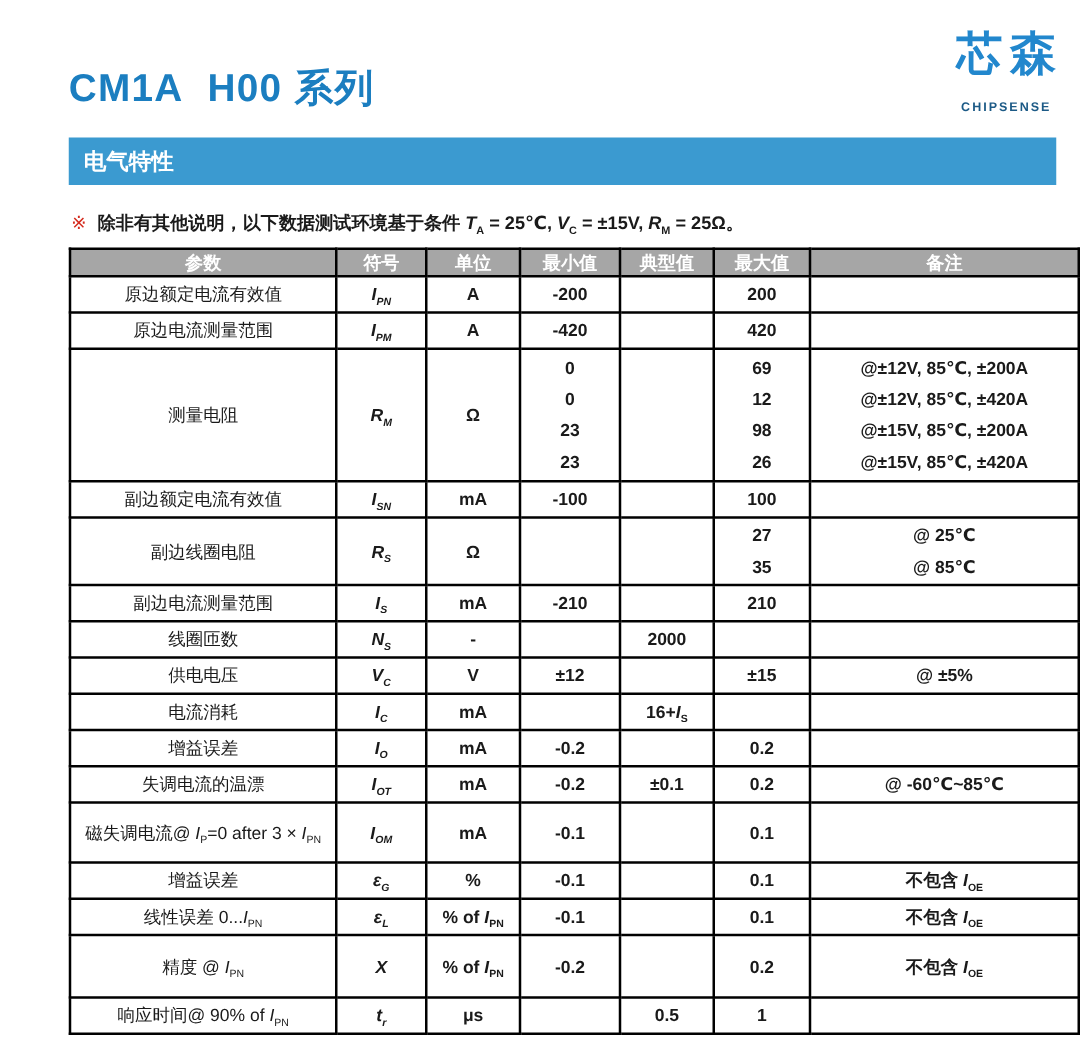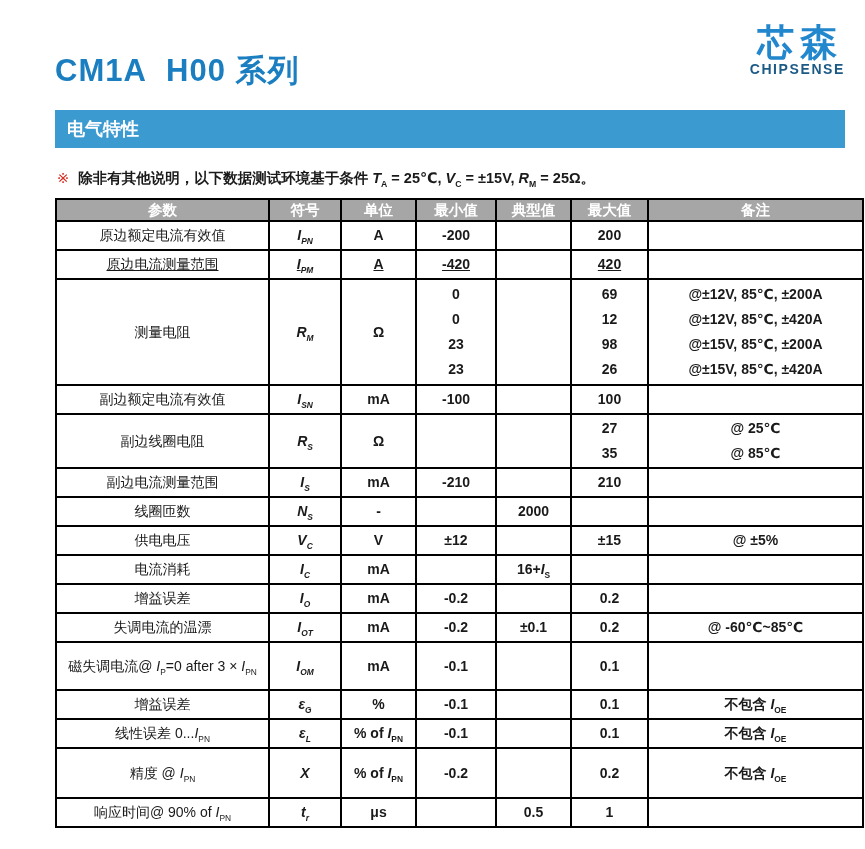--- a/index.html
+++ b/index.html
@@ -17,21 +17,21 @@
     width:865px;height:849px;background:#ffffff;position:relative;
     font-family:"Liberation Sans","DejaVu Sans",sans-serif;color:var(--ink);
     overflow:hidden;
   }
   .page-title{
     position:absolute;left:55px;top:50px;
     font-size:31px;font-weight:bold;color:var(--accent);letter-spacing:1px;
   }
   .logo{position:absolute;right:20px;top:24px;text-align:center;}
   .logo-name{font-size:37px;font-weight:bold;color:var(--logo);letter-spacing:6px;line-height:1;margin-right:-6px;}
-  .logo-sub{font-size:14px;font-weight:bold;color:var(--logo-dark);letter-spacing:1.6px;margin-top:0;}
+  .logo-sub{font-size:10px;font-weight:bold;color:var(--logo-dark);letter-spacing:1.6px;margin-top:20px;}
   .banner{
     position:absolute;left:55px;top:110px;width:790px;height:38px;
     background:var(--banner);color:#ffffff;font-size:18px;font-weight:bold;
     line-height:38px;padding-left:12px;
   }
   .note{position:absolute;left:57px;top:169px;font-size:14.5px;font-weight:bold;}
   .note .marker{color:var(--red);margin-right:9px;font-weight:normal;}
   table.spec{
     position:absolute;left:55px;top:198px;width:807px;
     border-collapse:collapse;table-layout:fixed;
@@ -103,21 +103,21 @@
         </td>
         <td class="c-num">
           <div class="line">-200</div>
         </td>
         <td class="c-num"></td>
         <td class="c-num">
           <div class="line">200</div>
         </td>
         <td class="c-remark"></td>
       </tr>
-      <tr style="height: 26px; text-decoration: underline;">
+      <tr style="height: 26px;">
         <td class="c-param">
           <div class="line">原边电流测量范围</div>
         </td>
         <td class="c-sym">
           <div class="line"><i>I</i><sub>PM</sub></div>
         </td>
         <td class="c-unit">
           <div class="line">A</div>
         </td>
         <td class="c-num">

